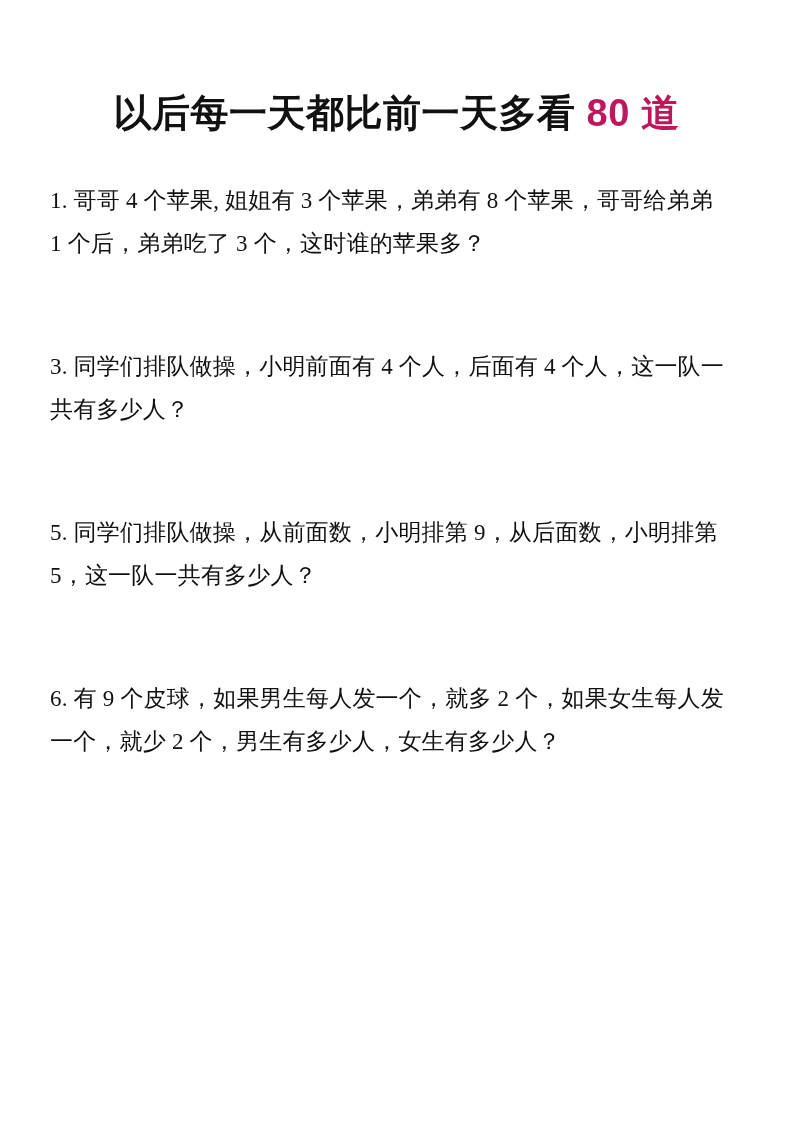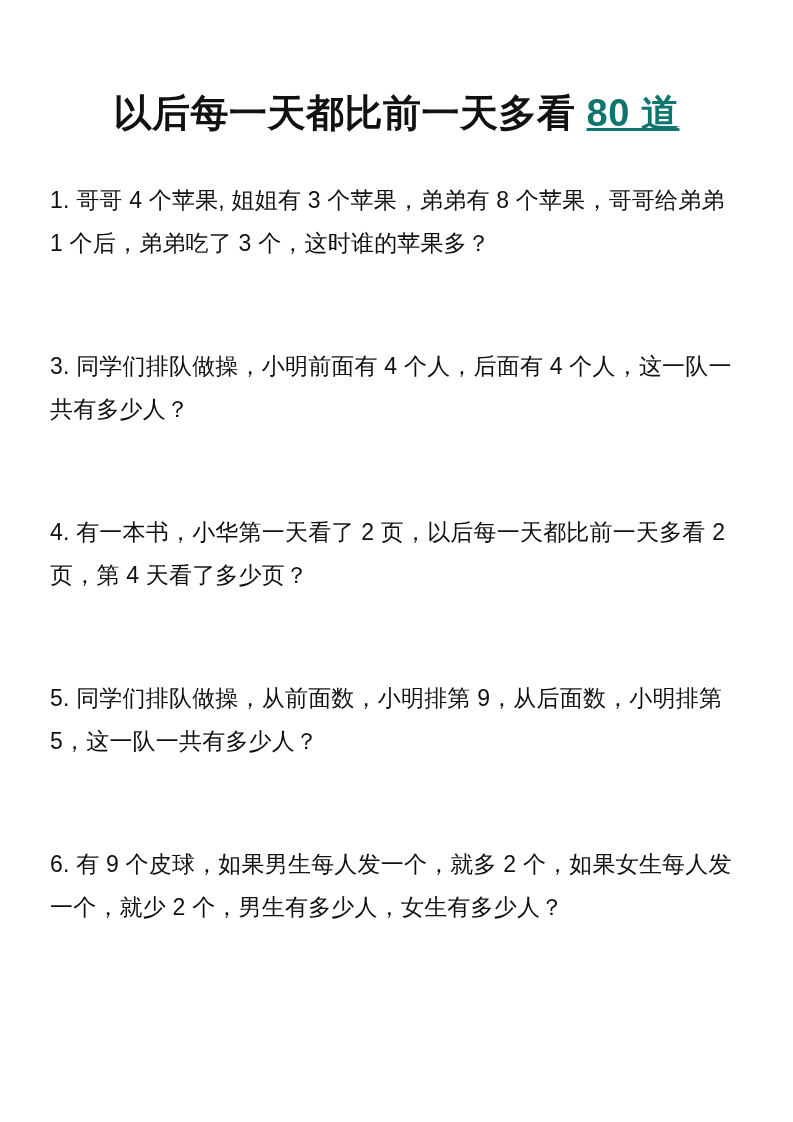--- a/index.html
+++ b/index.html
@@ -25,41 +25,40 @@
     line-height: 48px;
     white-space: nowrap;
     letter-spacing: 0.5px;
   }
   .title .count {
     margin-left: 11px;
     font-weight: 700;
   }
   .questions {
     margin-top: 42px;
+    font-family: Liberation Serif, serif;
   }
   .question {
     font-size: 23px;
     line-height: 43px;
     font-weight: 400;
     white-space: pre-line;
     margin: 0 0 80px 0;
     letter-spacing: 0.2px;
   }
 </style>
 </head>
 <body>
 
 <div class="page">
-  <h1 class="title"><span>以后每一天都比前一天多看</span><span class="count" style="color: #0f766e; text-decoration: underline;">80 道</span></h1>
+  <h1 class="title"><span>以后每一天都比前一天多看</span><span class="count" style="color: #be185d;">80 道</span></h1>
 
   <div class="questions">
     <p class="question">1. 哥哥 4 个苹果, 姐姐有 3 个苹果，弟弟有 8 个苹果，哥哥给弟弟
 1 个后，弟弟吃了 3 个，这时谁的苹果多？</p>
     <p class="question">3. 同学们排队做操，小明前面有 4 个人，后面有 4 个人，这一队一
 共有多少人？</p>
-    <p class="question">4. 有一本书，小华第一天看了 2 页，以后每一天都比前一天多看 2
-页，第 4 天看了多少页？</p>
     <p class="question">5. 同学们排队做操，从前面数，小明排第 9，从后面数，小明排第
 5，这一队一共有多少人？</p>
     <p class="question">6. 有 9 个皮球，如果男生每人发一个，就多 2 个，如果女生每人发
 一个，就少 2 个，男生有多少人，女生有多少人？</p>
   </div>
 </div>
 
 </body></html>

